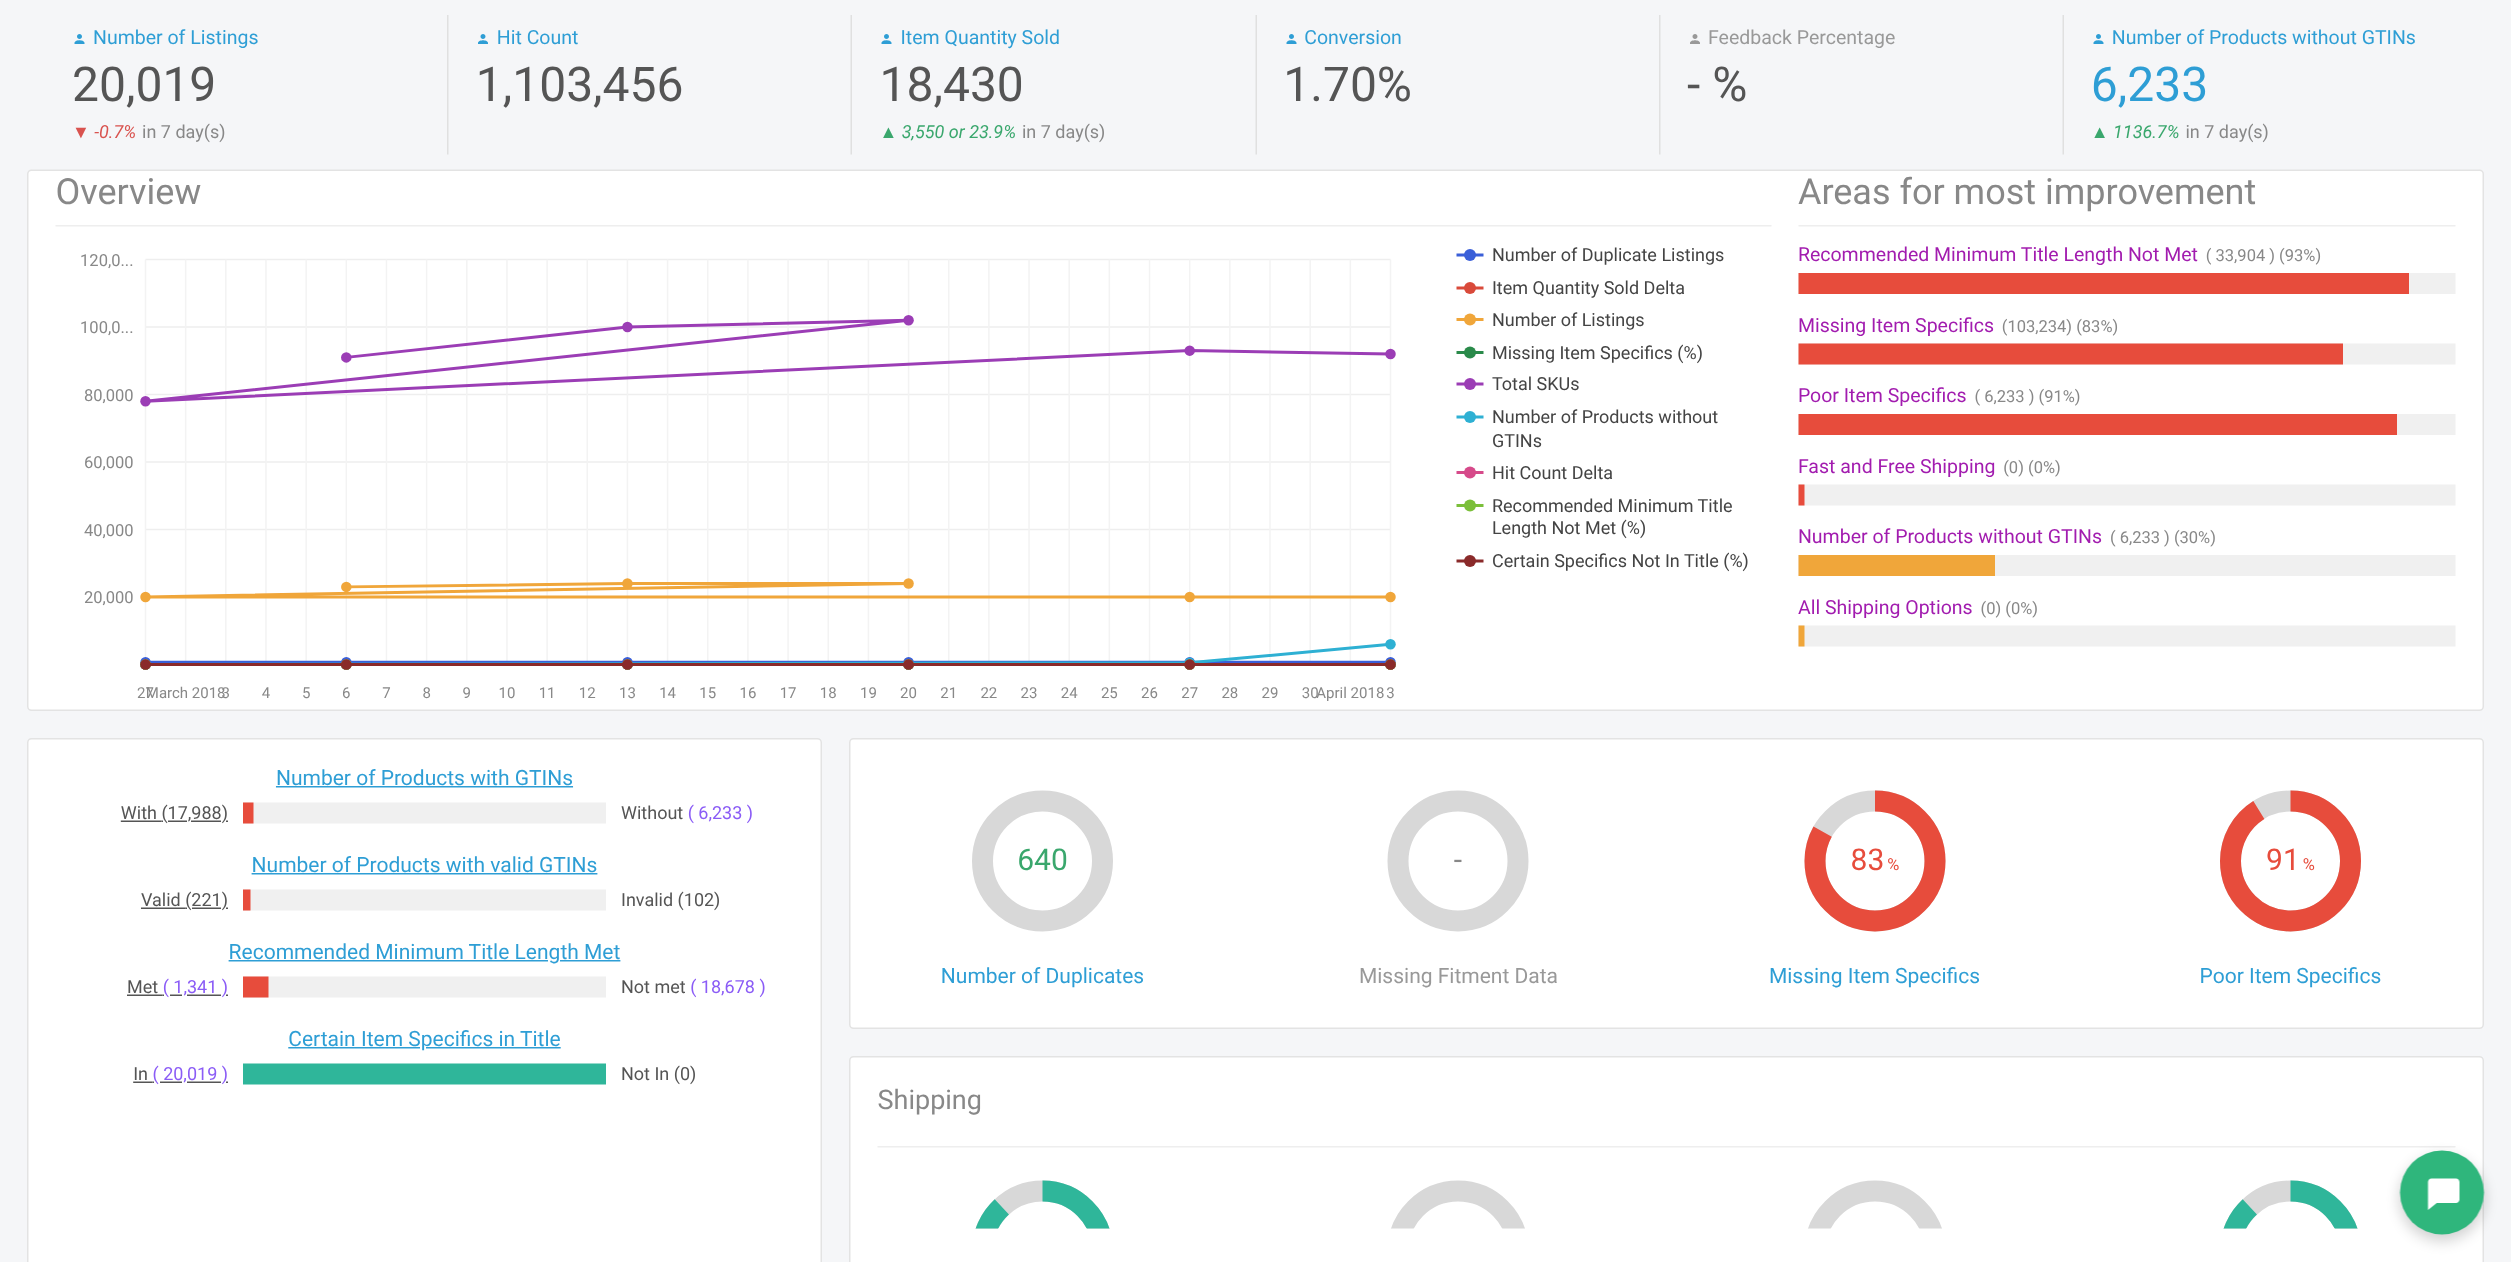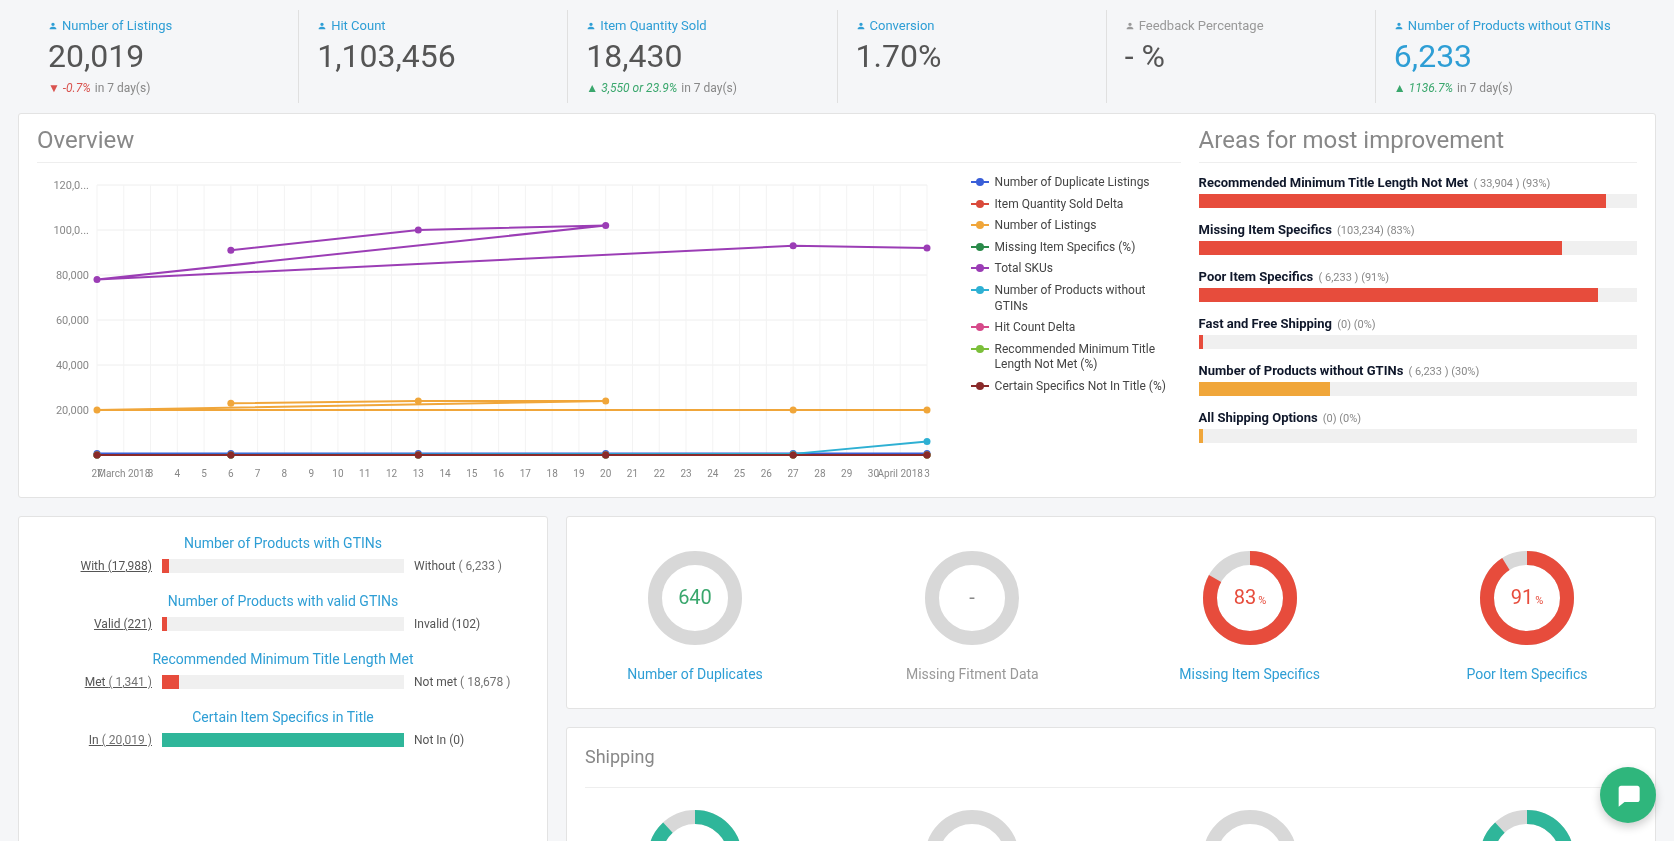--- a/index.html
+++ b/index.html
@@ -9,49 +9,49 @@
 .kpi:last-child { border-right: none; }
 .kpi-label { color: #2e9ed5; font-size: 13px; display: flex; align-items: center; gap: 4px; }
 .kpi-label.gray { color: #999; }
 .kpi-value { font-size: 32px; color: #555; margin-top: 4px; }
 .kpi-value.blue { color: #2e9ed5; }
 .kpi-delta { font-size: 12px; margin-top: 6px; font-style: italic; }
 .kpi-delta .up { color: #3aa76d; }
 .kpi-delta .down { color: #d9534f; }
 .kpi-delta .period { color: #888; font-style: normal; margin-left: 4px; }
 
-.main-row { display: flex; gap: 0; margin: 10px 18px 0 18px; background: #fff; border: 1px solid #e3e3e3; border-radius: 3px; padding: 12px 18px; }
+.main-row { display: flex; gap: 0; margin: 10px 18px 0 18px; background: #fff; border: 1px solid #e3e3e3; border-radius: 3px; padding: 0 18px; }
 .overview { flex: 3; }
 .improvement { flex: 1.15; margin-left: 18px; }
 .section-title { font-size: 24px; color: #888; font-weight: normal; border-bottom: 1px solid #eee; padding-bottom: 8px; margin-bottom: 12px; }
 .chart-wrap { display: flex; }
 .chart-svg { flex: 1; }
 .legend { width: 210px; font-size: 12px; color: #444; }
 .legend-item { display: flex; align-items: flex-start; gap: 6px; margin-bottom: 6px; line-height: 1.3; }
 .legend-dot { width: 18px; height: 8px; position: relative; flex-shrink: 0; margin-top: 3px; }
 .legend-dot::before { content:""; position:absolute; left:0; right:0; top:3px; height:2px; background: currentColor; }
 .legend-dot::after { content:""; position:absolute; left:50%; top:0; width:8px; height:8px; margin-left:-4px; border-radius:50%; background: currentColor; }
 
 .imp-item { margin-bottom: 14px; }
 .imp-title { font-size: 13px; margin-bottom: 4px; }
-.imp-title a { color: #0f172a; cursor: pointer; font-weight: bold; }
+.imp-title a { color: #a21caf; cursor: pointer; }
 .imp-title .meta { color: #888; font-size: 11px; margin-left: 2px; }
 .imp-bar { height: 14px; background: #f0f0f0; position: relative; }
 .imp-bar-fill { height: 100%; }
 
 .lower-row { display: flex; gap: 18px; margin: 18px; }
 .left-col { width: 530px; }
 .right-col { flex: 1; display:flex; flex-direction:column; gap:18px; }
 .panel { background: #fff; border: 1px solid #e3e3e3; border-radius: 3px; padding: 18px; }
 .hbar-group { margin-bottom: 20px; }
-.hbar-title { text-align: center; color: #2e9ed5; font-size: 14px; margin-bottom: 8px; }
+.hbar-title { text-align: center; color: #2e9ed5; font-size: 14px; margin-bottom: 8px; text-decoration: underline; }
 .hbar-row { display: flex; align-items: center; gap: 10px; }
 .hbar-left, .hbar-right { width: 115px; font-size: 12px; color: #555; }
 .hbar-left { text-align: right; text-decoration: underline; }
-.hbar-left .n, .hbar-right .n { color: #737373; }
+.hbar-left .n, .hbar-right .n { color: #8b5cf6; }
 .hbar-track { flex: 1; height: 14px; background: #f0f0f0; position: relative; }
 .hbar-fill { height: 100%; }
 
 .gauges { display: flex; justify-content: space-between; padding: 8px 0; gap: 32px; }
 .gauge { text-align: center; width: 220px; }
 .gauge-label { color: #2e9ed5; margin-top: 10px; font-size: 14px; }
 .gauge-label.gray { color: #999; }
 
 .shipping-title { font-size: 18px; color: #888; font-weight: normal; border-bottom: 1px solid #eee; padding-bottom: 20px; }
 

